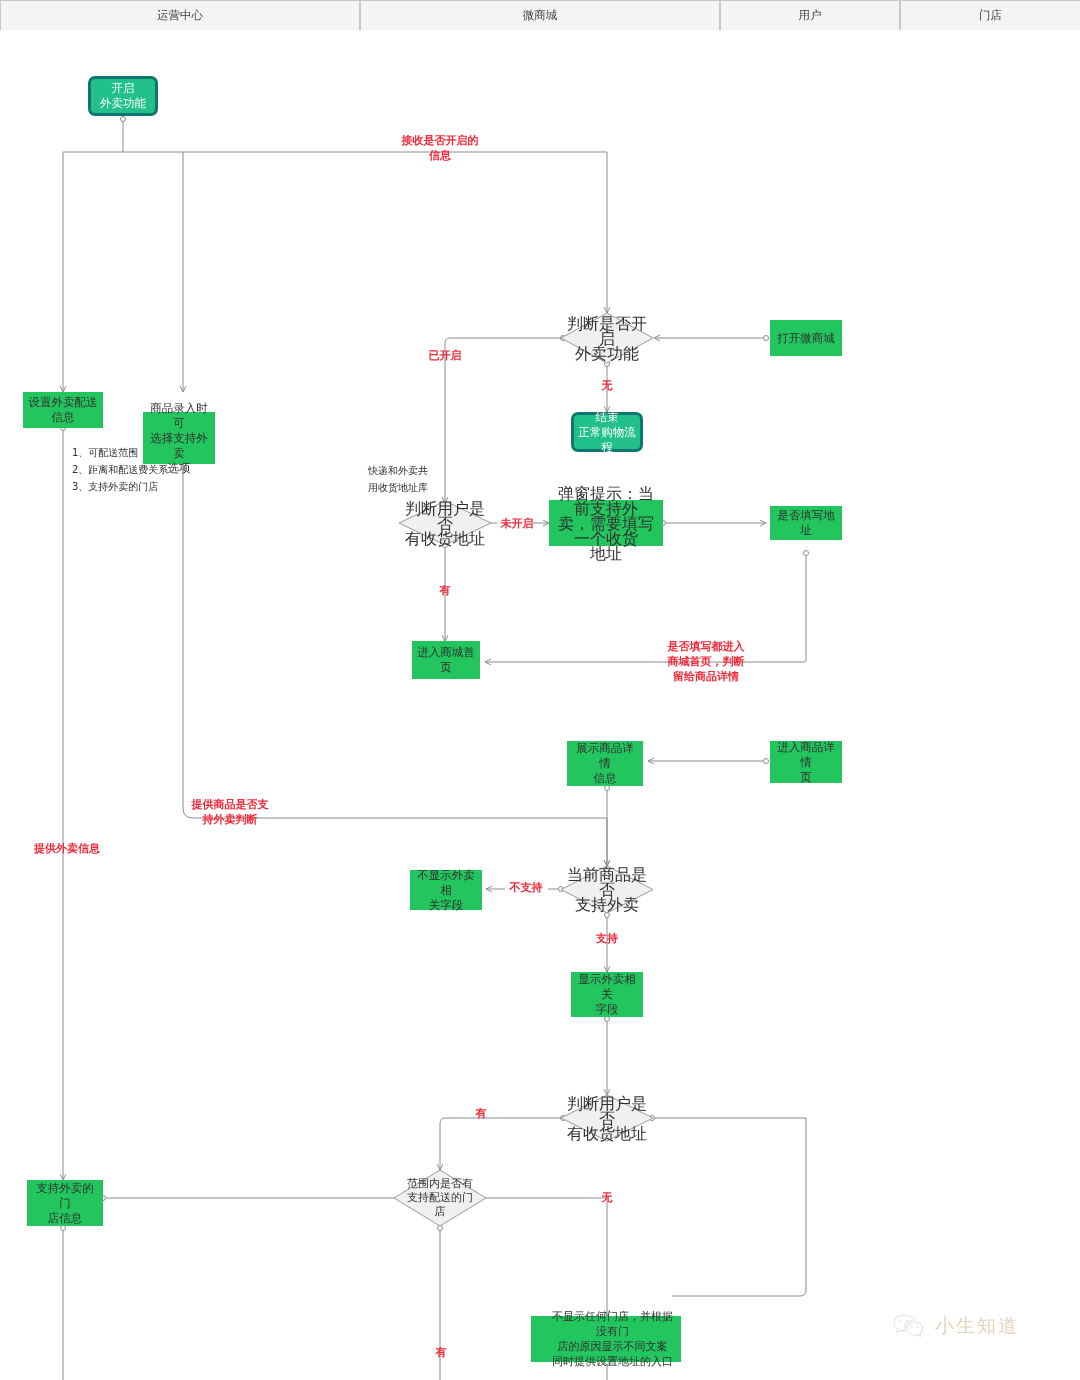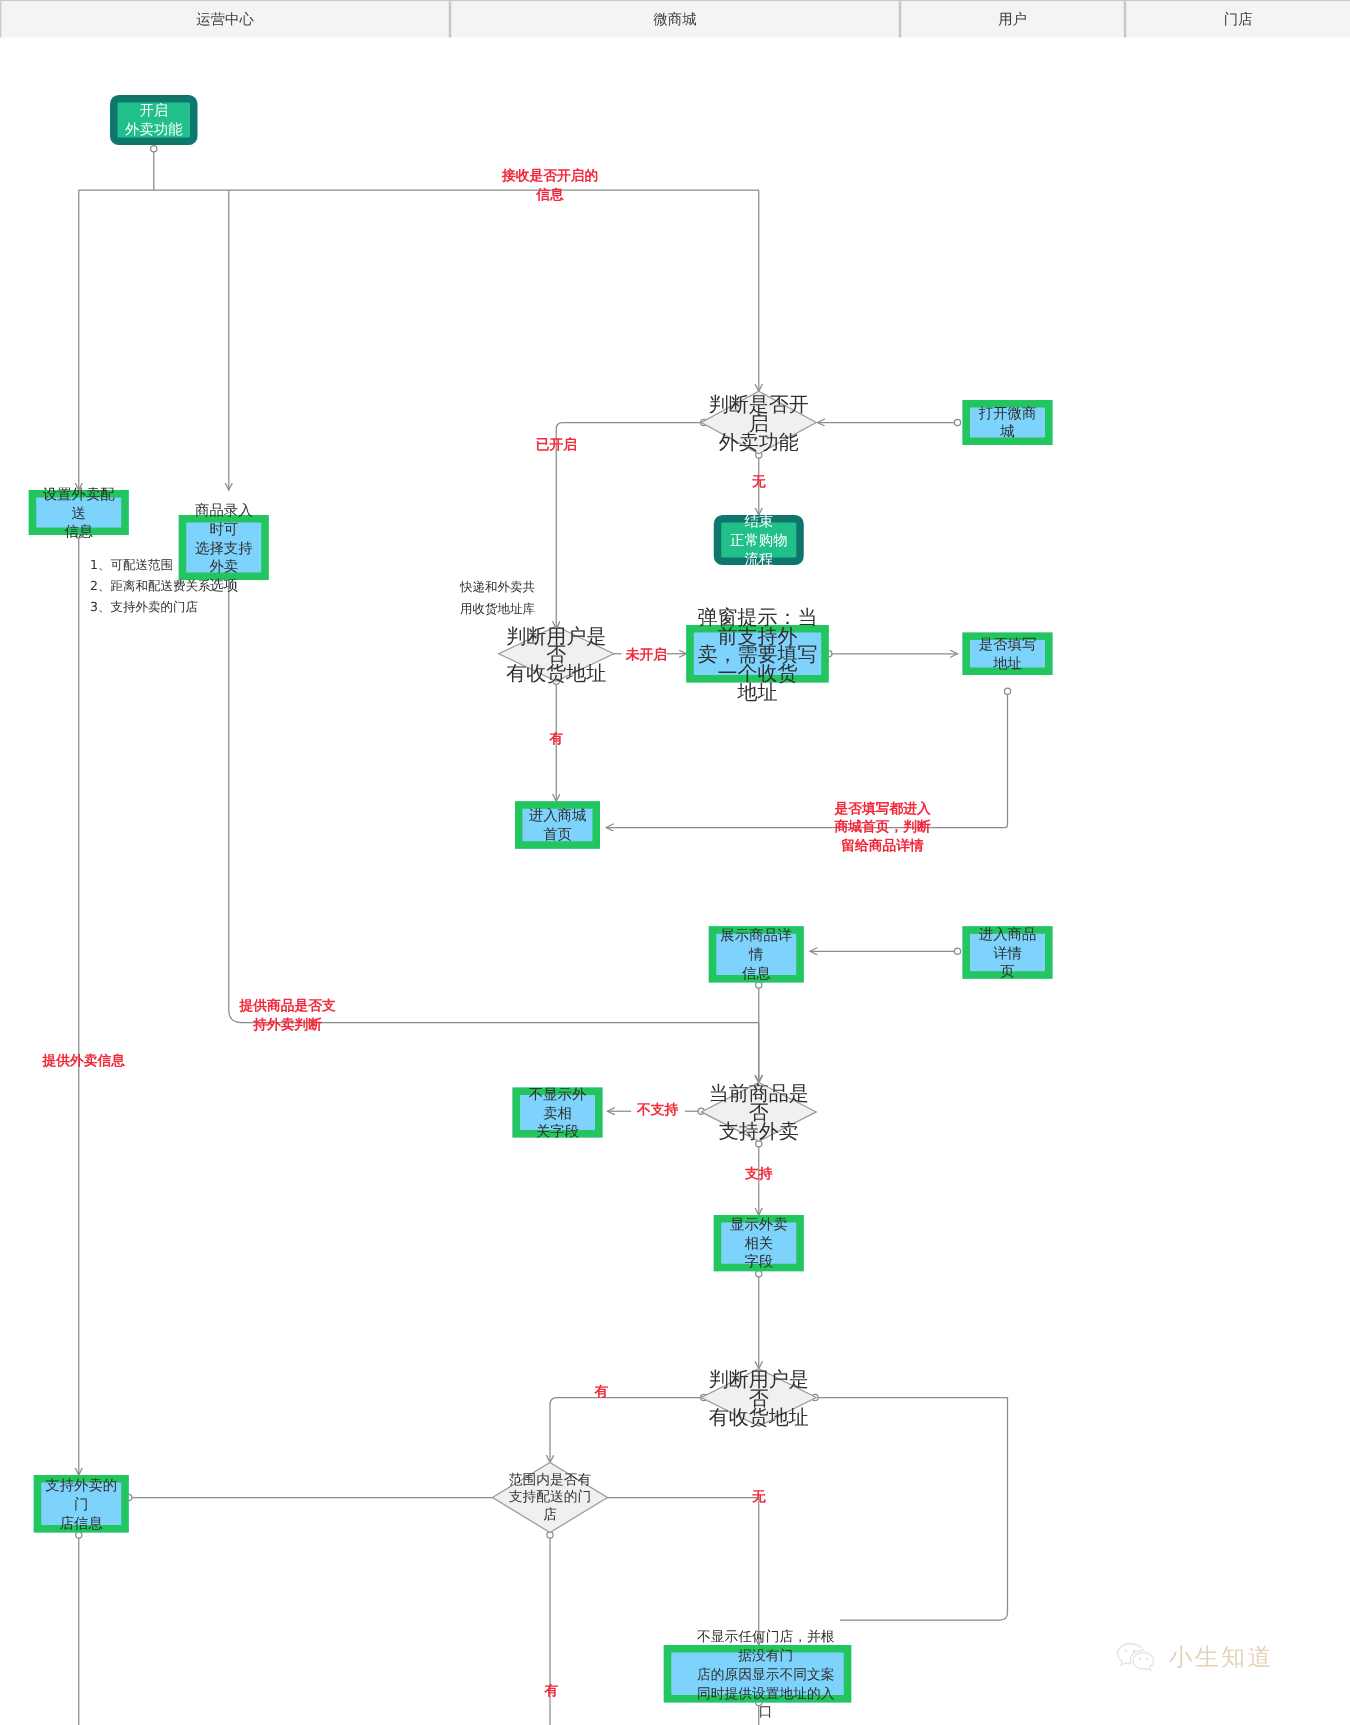--- a/index.html
+++ b/index.html
@@ -46,26 +46,27 @@
     align-items:center;
     justify-content:center;
     text-align:center;
     font-size:11.5px;
     line-height:15px;
     color:#2f2f2f;
     white-space:pre-line;
     padding:2px 3px;
   }
   .rect{
-    background:#7dd3fc;
-    border:6px solid #22c55e;
+    background:#22c55e;
+    border:1px solid #22c55e;
+    font-family:Liberation Serif, serif;
   }
   .terminator{
     background:#21c08a;
-    border:6px solid #0f766e;
+    border:3px solid #0f766e;
     border-radius:7px;
     color:#ffffff;
   }
   .diamond-wrap{
     position:absolute;
   }
   .diamond-wrap svg{
     position:absolute;
     left:0;top:0;
     overflow:visible;

